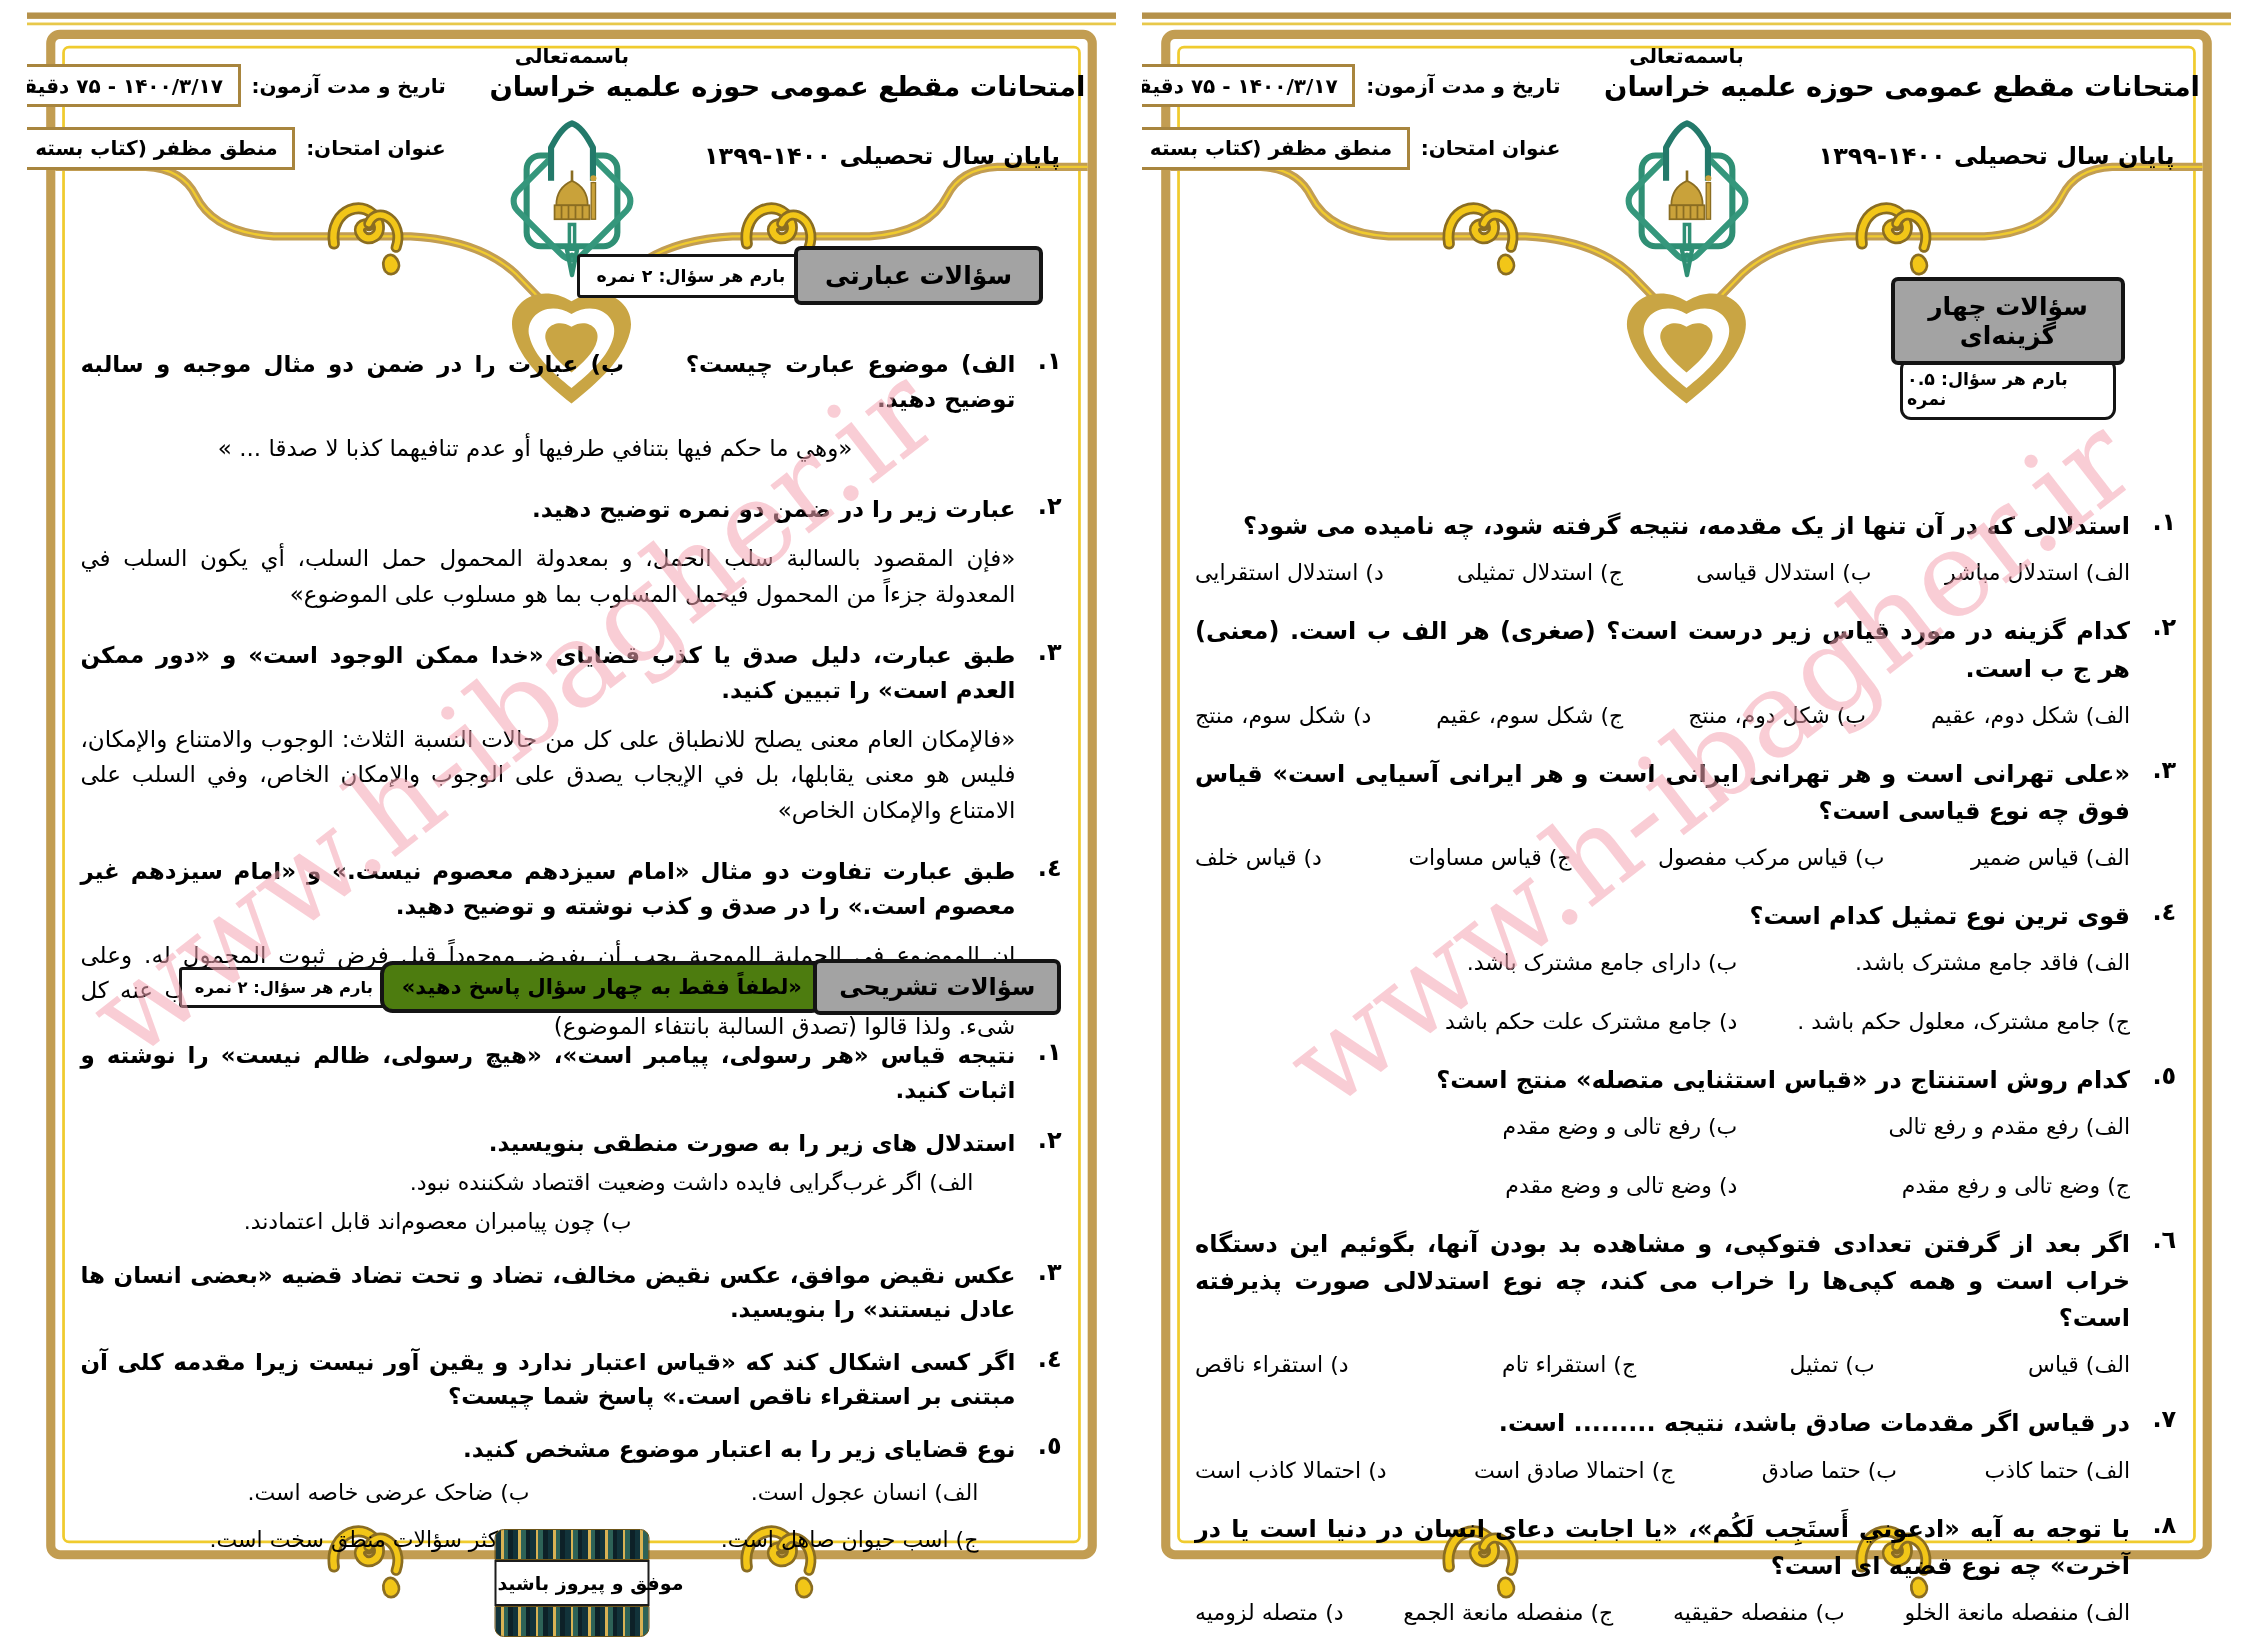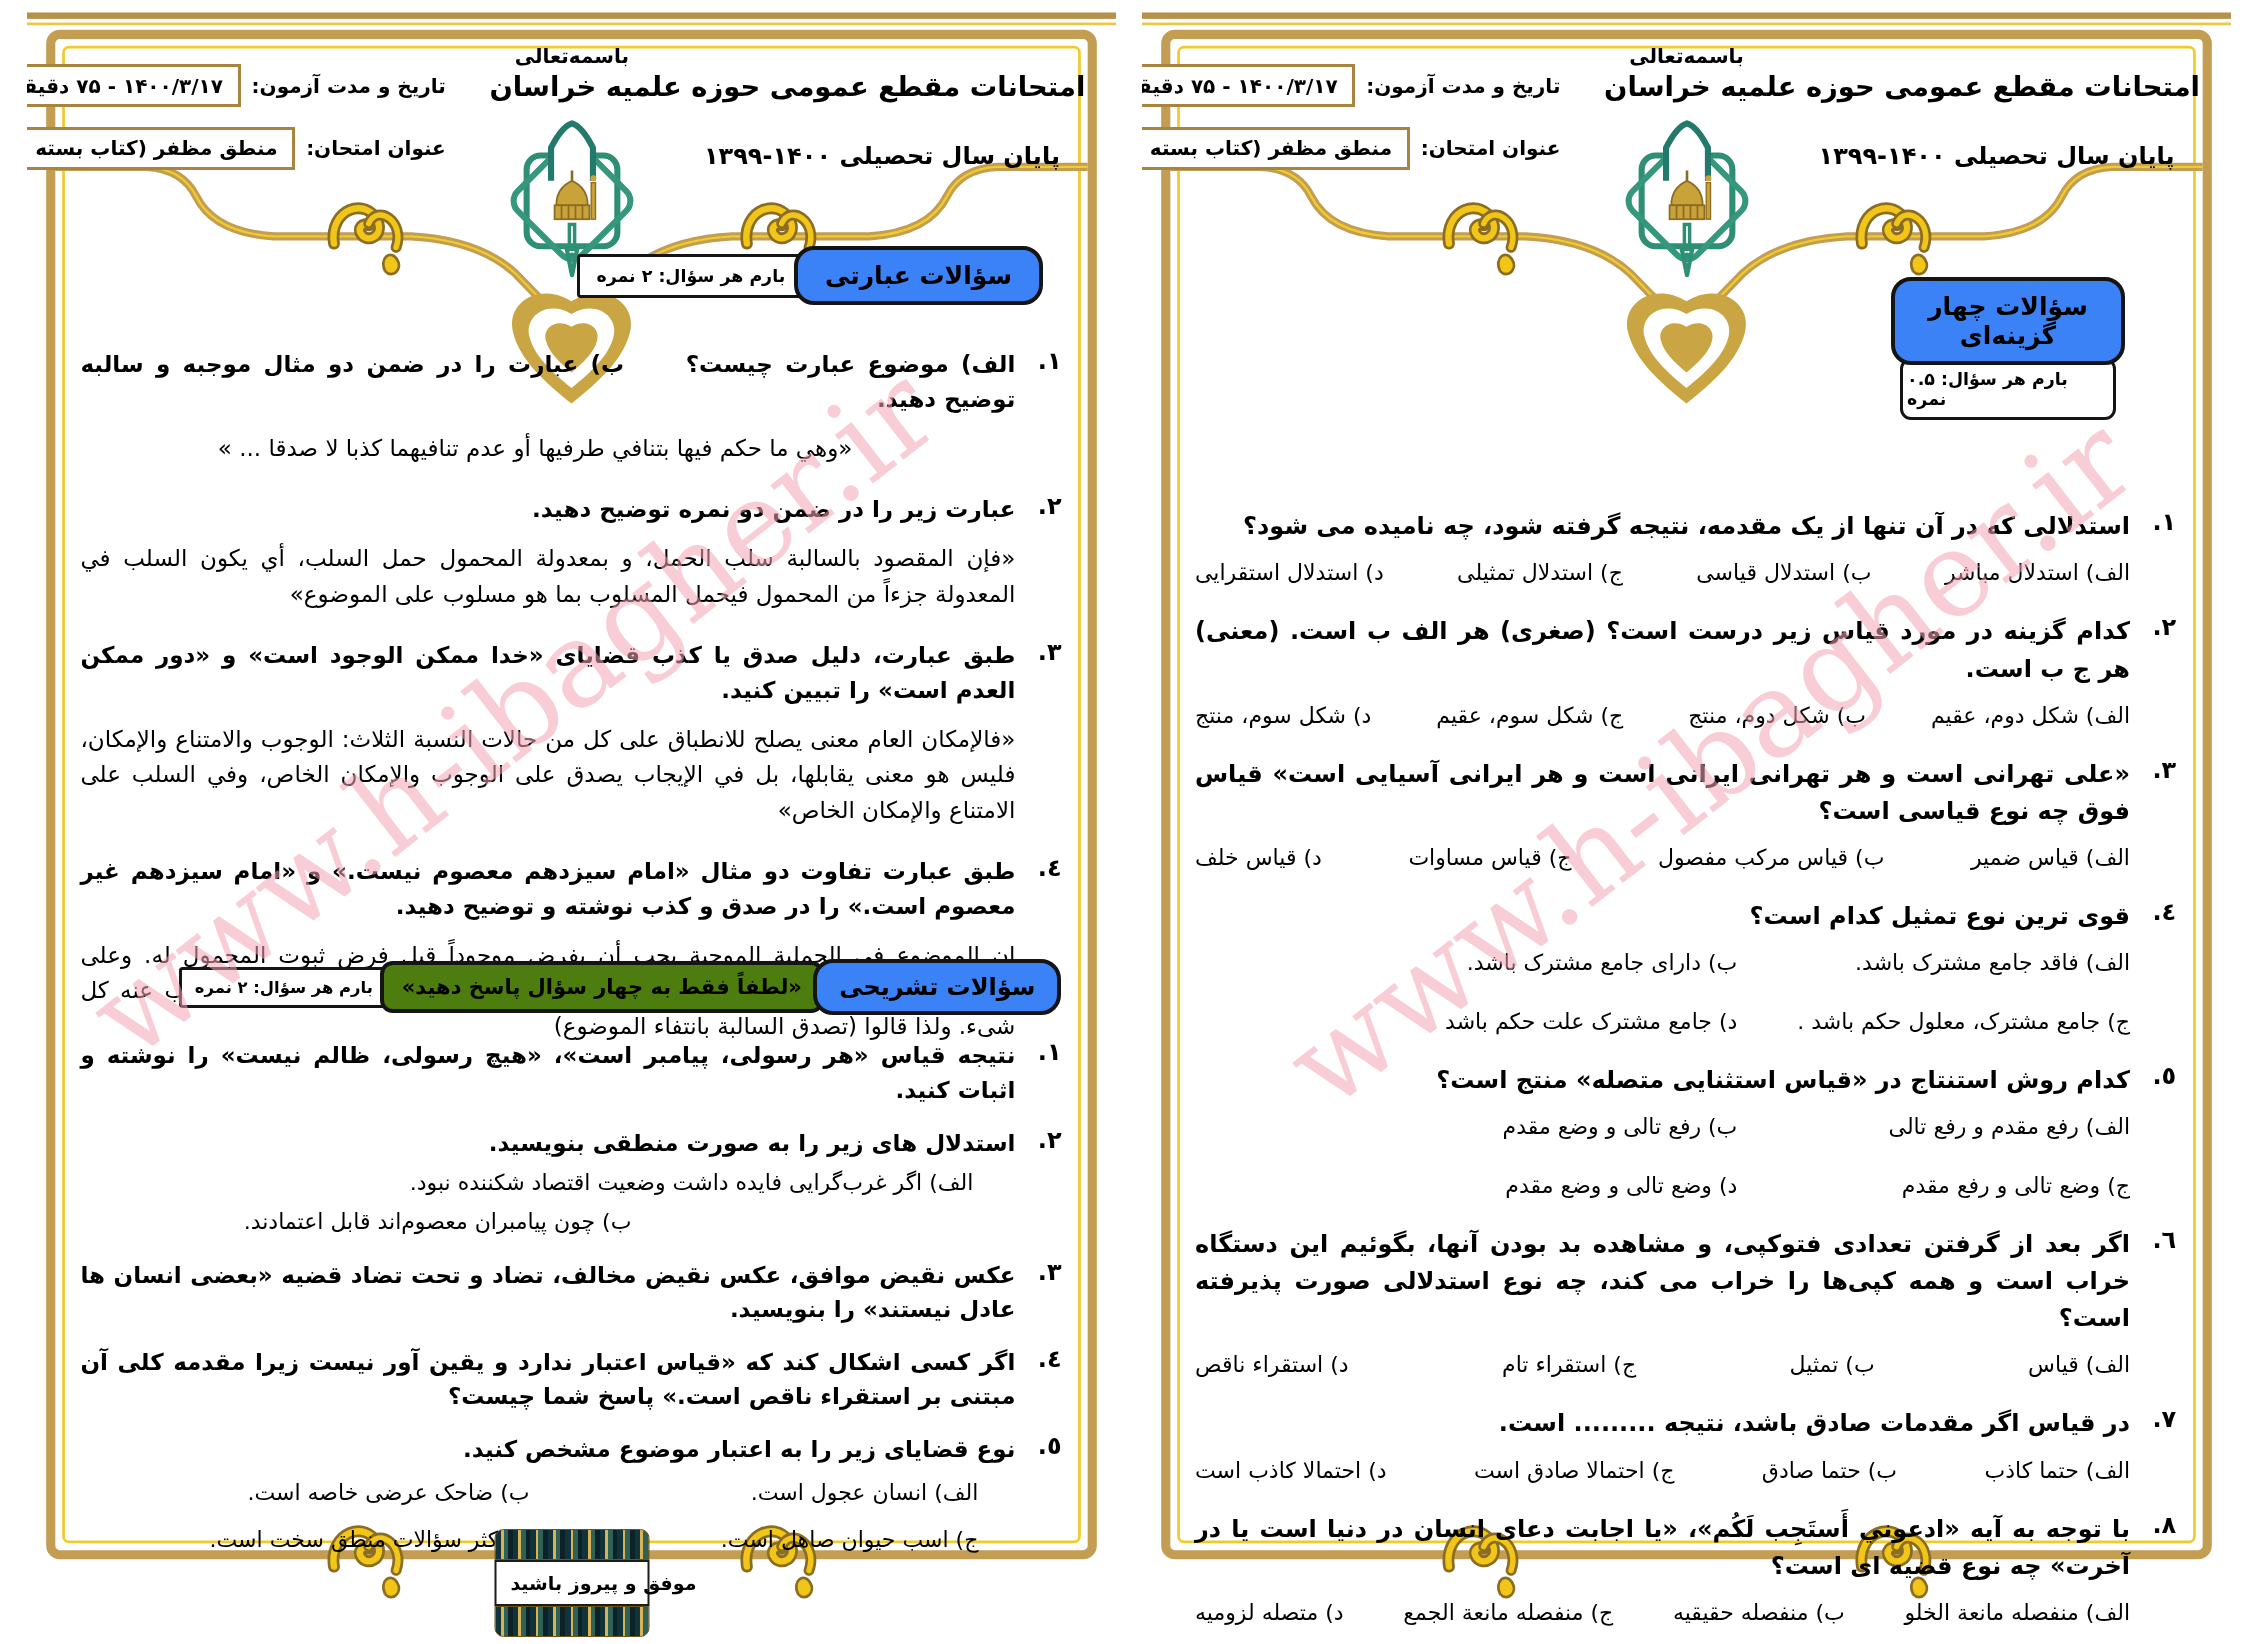--- a/index.html
+++ b/index.html
@@ -20,21 +20,21 @@
   .h-subtitle { margin-top:40px; font-size:24px; font-weight:700; }
   .h-left { position:absolute; top:57px; left:16.4px; width:402px; z-index:2; direction:rtl; }
   .h-row { display:flex; align-items:center; gap:11px; margin-bottom:20px; }
   .h-label { font-size:20px; font-weight:700; white-space:nowrap; }
   .h-value-box { border:3.7px solid #a8853e; padding:6.4px 14.6px; font-weight:800; font-size:20px;
                  background:#fff; white-space:nowrap; }
   .logo { position:absolute; top:111px; left:50%; transform:translateX(-50%);
           width:157px; height:192px; z-index:2; }
 
   
-  .sec-box { border:4.6px solid #141414; border-radius:20px; background:#3b82f6;
+  .sec-box { border:4.6px solid #141414; border-radius:7px; background:#a3a3a3;
              font-weight:800; text-align:center; }
   .mc-sec { position:absolute; top:270px; right:106px; width:234px; z-index:2; }
   .mc-sec .sec-main { font-size:25px; padding:11px 5.5px; position:relative; z-index:2; }
   .mc-sec .sec-sub  { border:3.7px solid #141414; border-radius:11px; background:#fff;
                       font-size:17.4px; font-weight:700; padding:8.2px 3.7px; margin:-7.3px auto 0;
                       width:92%; position:relative; z-index:1; }
   .exp-sec { position:absolute; top:239px; right:73px; display:flex; direction:rtl;
              align-items:center; z-index:2; }
   .exp-sec .sec-main { font-size:25px; padding:11px 27.4px; position:relative; z-index:2; }
   .exp-sec .sec-side { border:3.7px solid #141414; border-radius:3.7px; background:#fff;
@@ -80,21 +80,21 @@
   .q5opts .opt { text-align:right; padding-right:37px; }
 
   
   .footer-ornament { position:absolute; bottom:0; left:50%; transform:translateX(-50%);
                      width:155px; z-index:3; text-align:center; }
   .orn-band { height:31px; border:1.8px solid #6d5518;
               background: repeating-linear-gradient(90deg,#12333a 0 5.5px,#d8b254 5.5px 8.2px,#2d6257 8.2px 12.8px,#0d2128 12.8px 17.4px); }
   .orn-band.top    { border-radius:9.1px 9.1px 0 0; }
   .orn-band.bottom { border-radius:0 0 9.1px 9.1px; }
   .orn-text { border:2.7px solid #1c1c1c; background:#fff; font-weight:800; font-size:19px;
-              padding:10px 14px; white-space:nowrap; }
+              padding:10px 1px; white-space:nowrap; }
 
   
   .watermark { position:absolute; font-family:"DejaVu Serif",serif; font-size:119px;
                color:rgba(244,164,178,0.55); white-space:nowrap; transform:rotate(-38deg);
                transform-origin:left top; pointer-events:none; z-index:4; }
   .essay .watermark { left:37px;  top:969px; }
   .mc .watermark    { left:119px; top:1019px; }
 </style>
 </head>
 <body>

